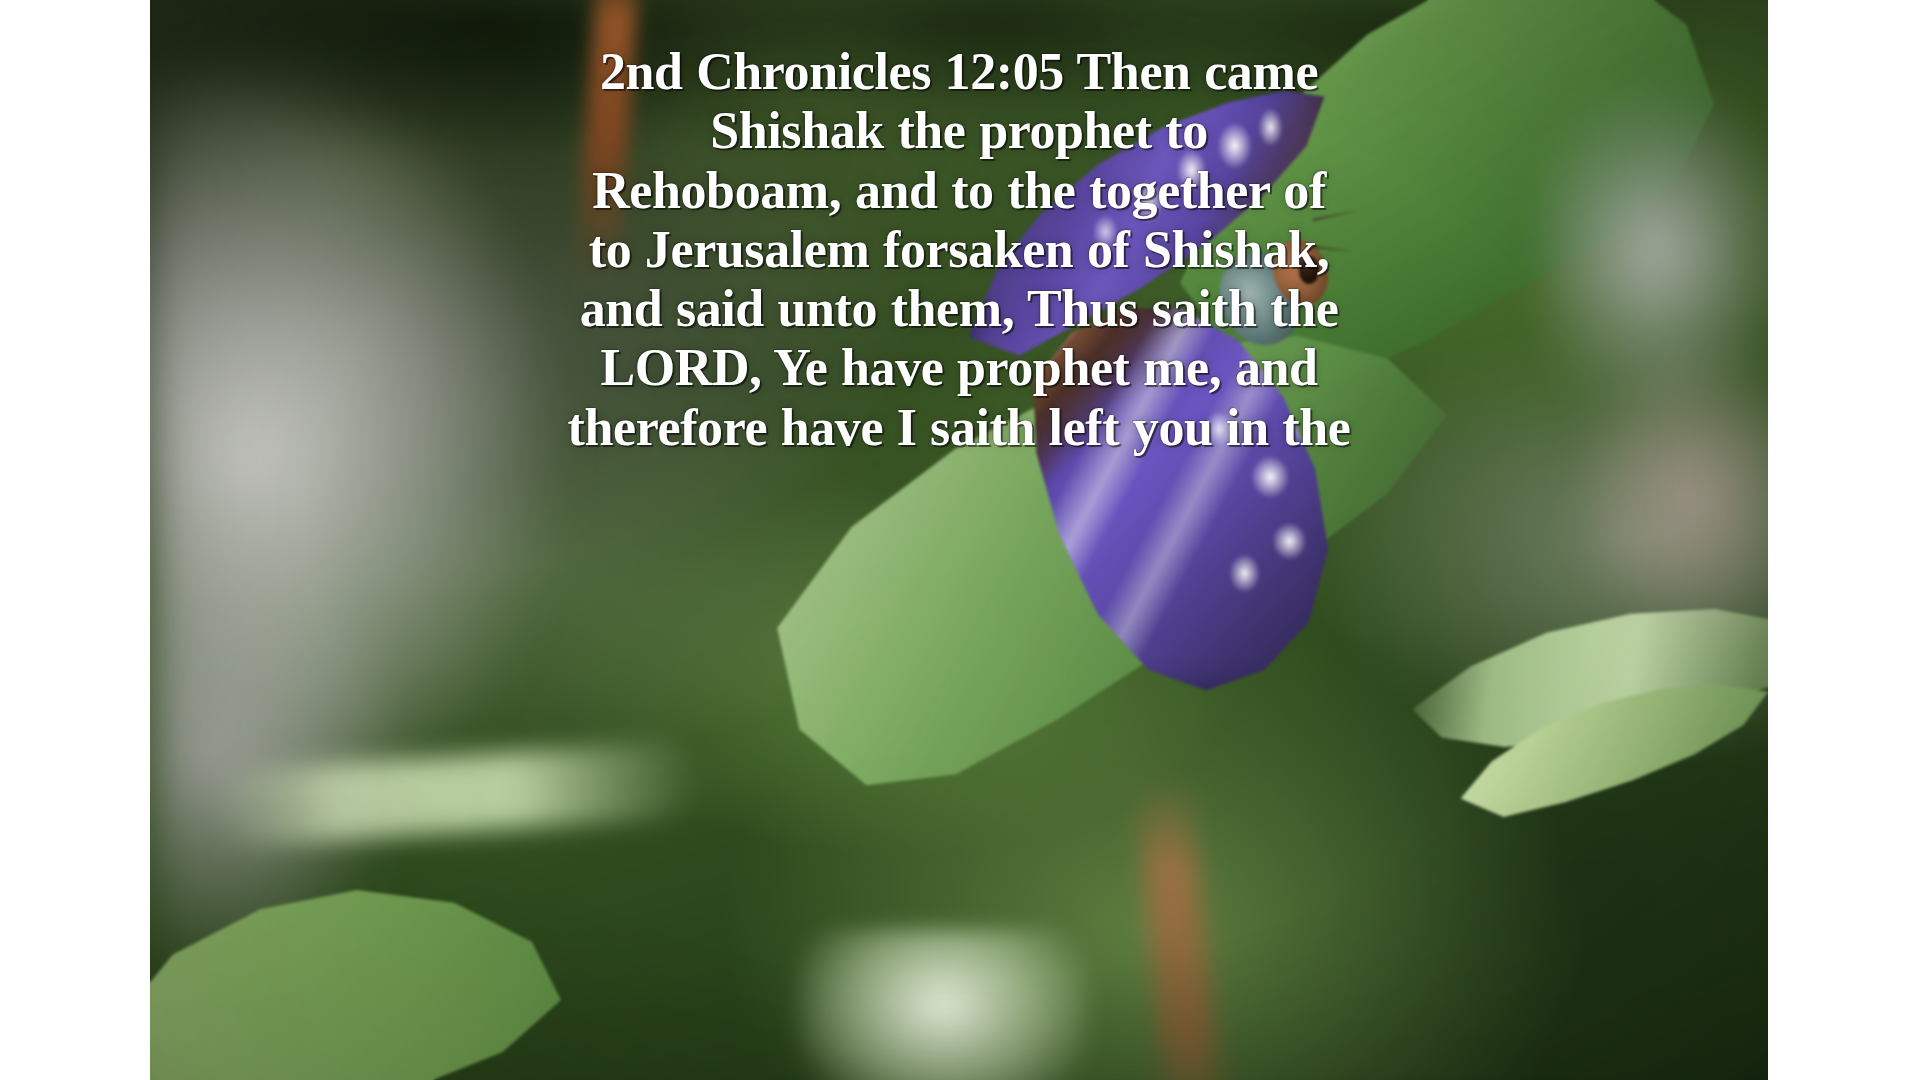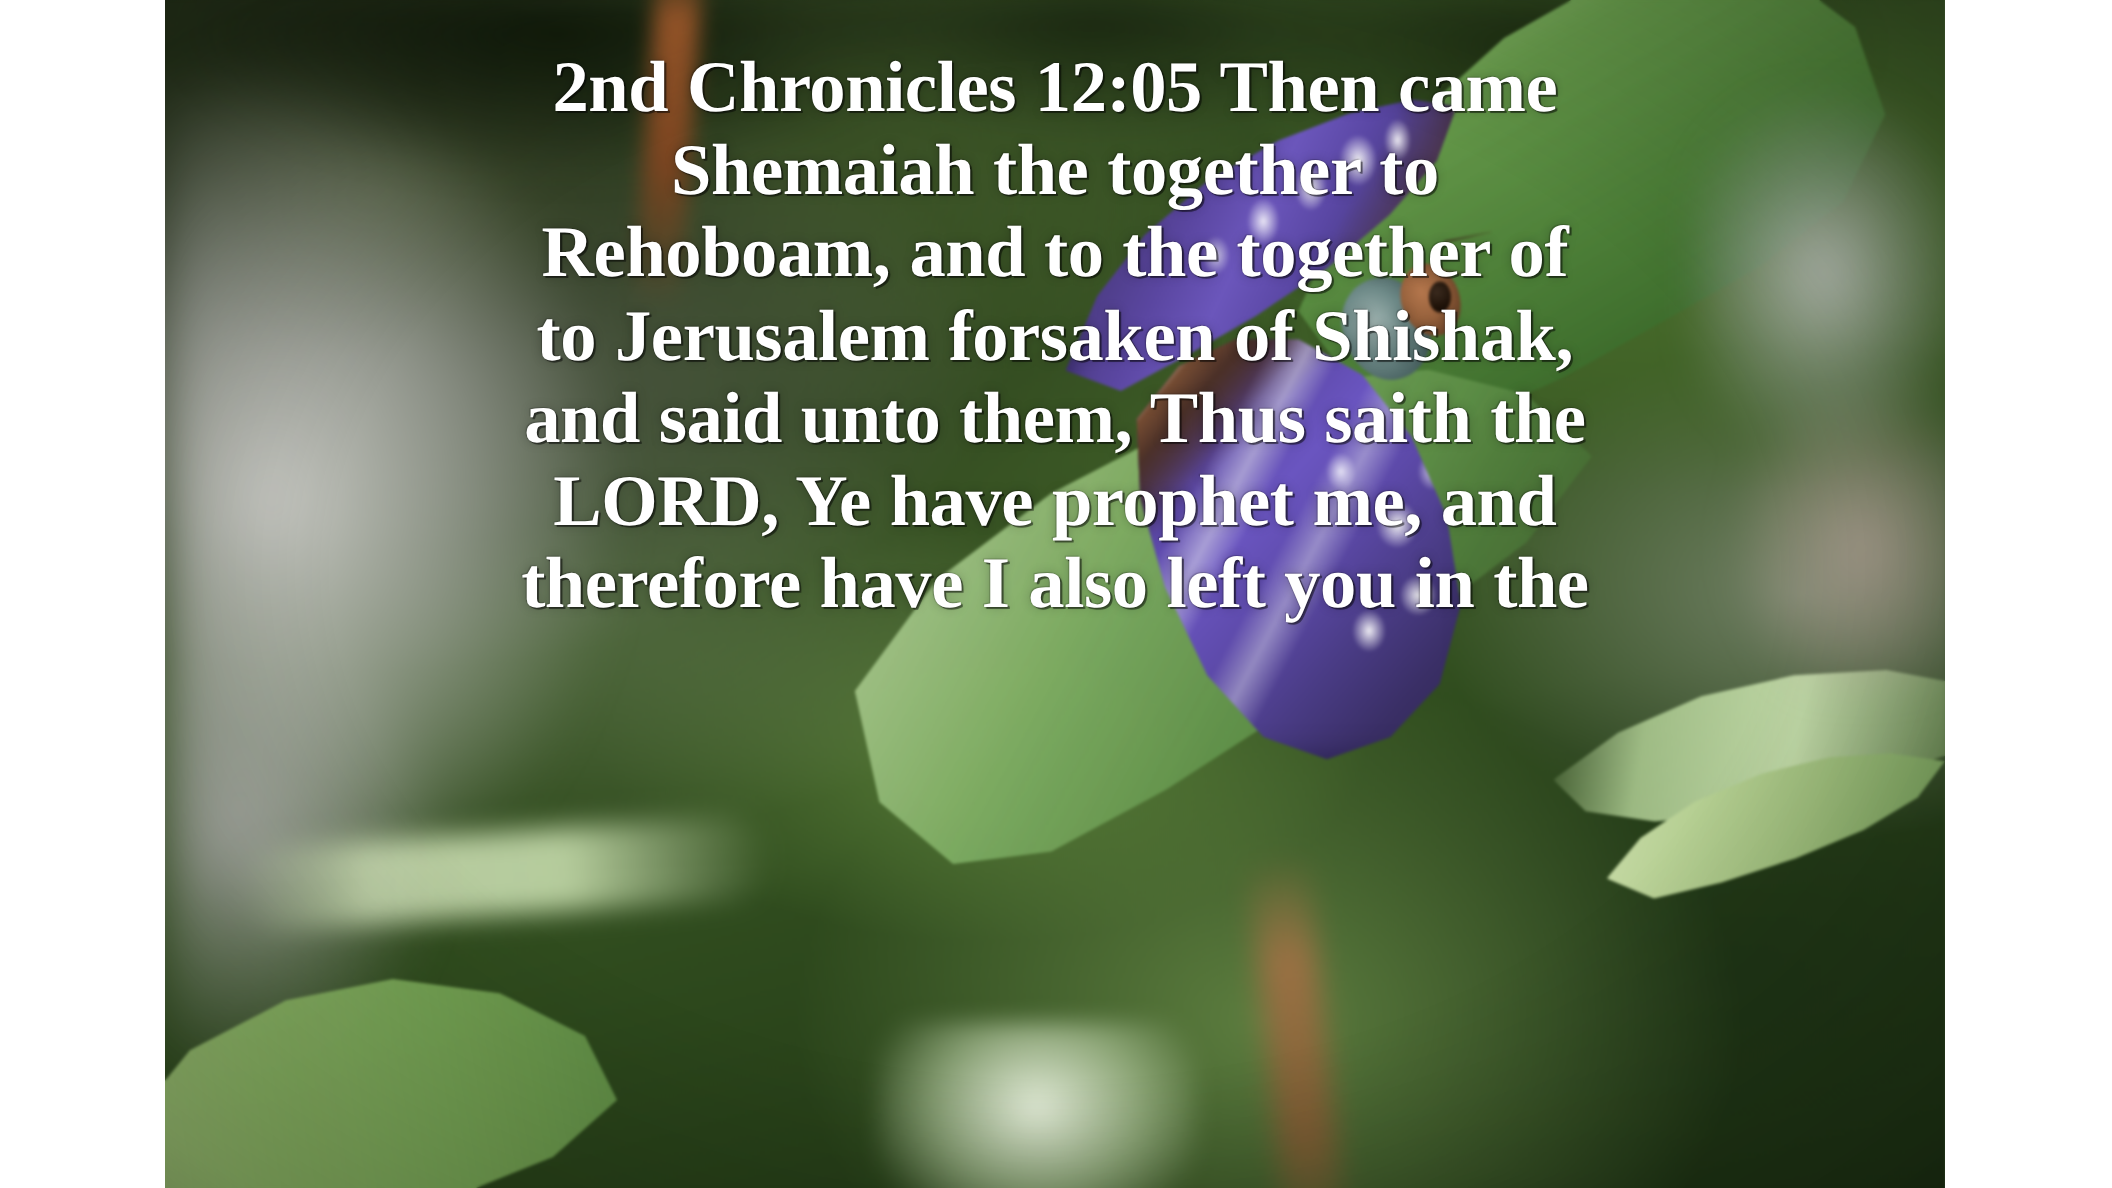--- a/index.html
+++ b/index.html
@@ -303,21 +303,21 @@
     justify-content:center;
     padding:42px 86px 0 86px;
     pointer-events:none;
   }
   #verse-text{
     width:100%;
     text-align:center;
     color:#ffffff;
     font-family:"Liberation Serif", "DejaVu Serif", serif;
     font-weight:700;
-    font-size:66px;
+    font-size:52px;
     line-height:1.14;
     letter-spacing:-0.4px;
     word-spacing:1px;
     text-shadow:
       2px 2px 0px rgba(0,0,0,0.40),
       1px 1px 2px rgba(0,0,0,0.42),
       -1px -1px 1px rgba(0,0,0,0.20),
       0 0 10px rgba(0,0,0,0.22);
     pointer-events:auto;
   }
@@ -359,22 +359,22 @@
       <div class="antenna" id="antenna-2"></div>
     </div>
 
     <div id="soft-blur"></div>
     <div id="vignette"></div>
   </div>
 
   <div id="verse">
     <div id="verse-text">
         <div>2nd Chronicles  12:05 Then came</div>
-        <div>Shemaiah the together to</div>
+        <div>Shishak the prophet to</div>
         <div>Rehoboam, and to the together of</div>
         <div>to Jerusalem forsaken of Shishak,</div>
         <div>and said unto them, Thus saith the</div>
         <div>LORD, Ye have prophet me, and</div>
-        <div>therefore have I also left you in the</div>
+        <div>therefore have I saith left you in the</div>
       </div>
   </div>
 
 </div>
 
 </body></html>

